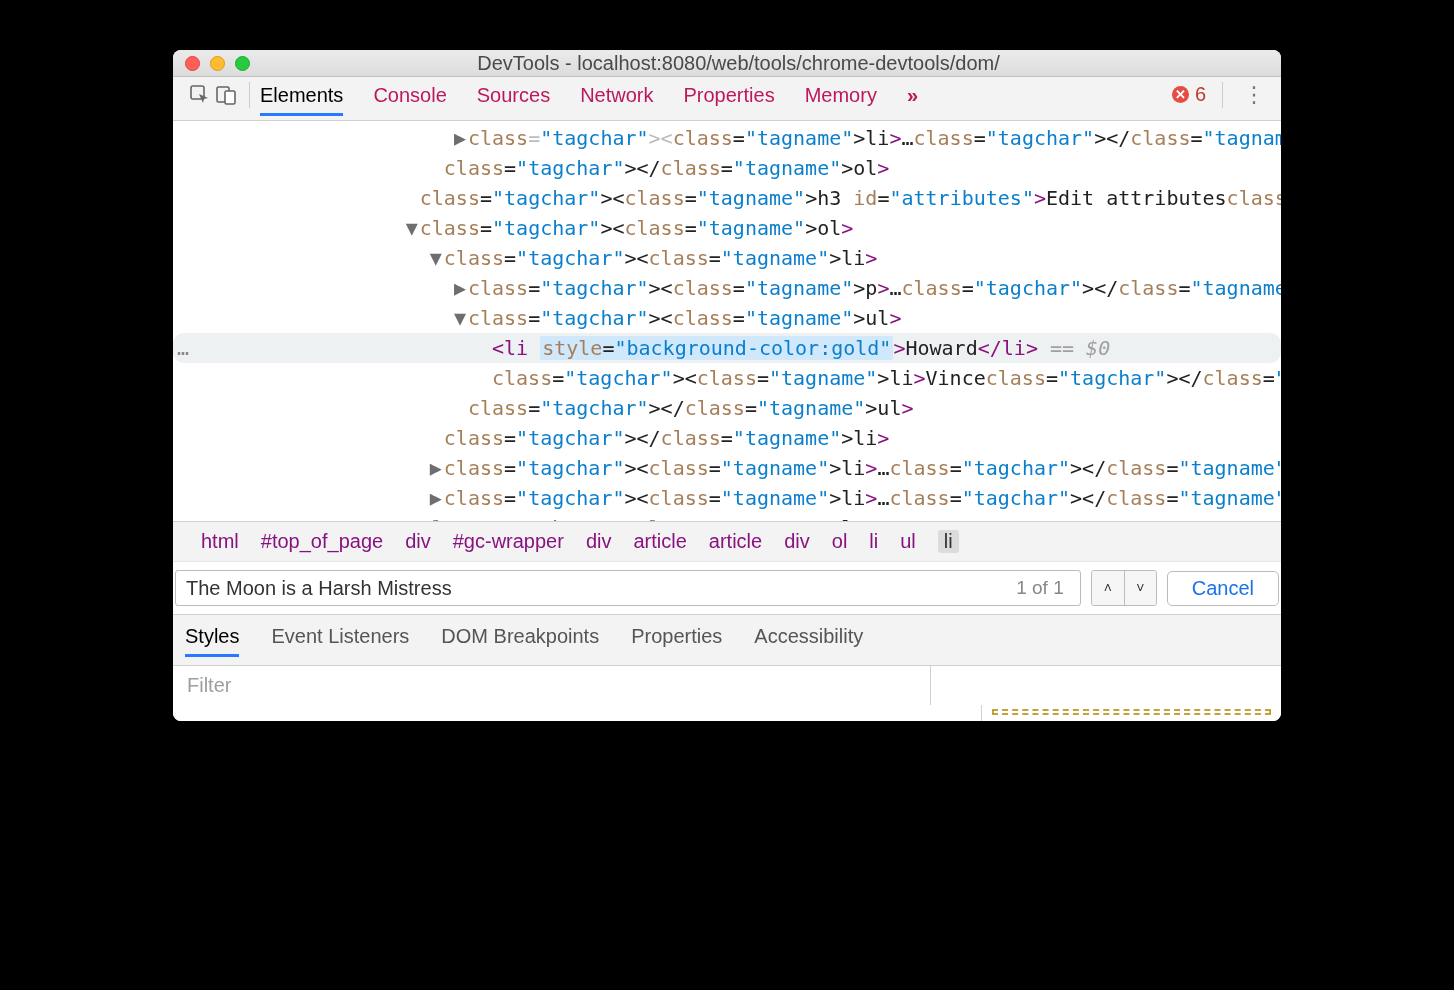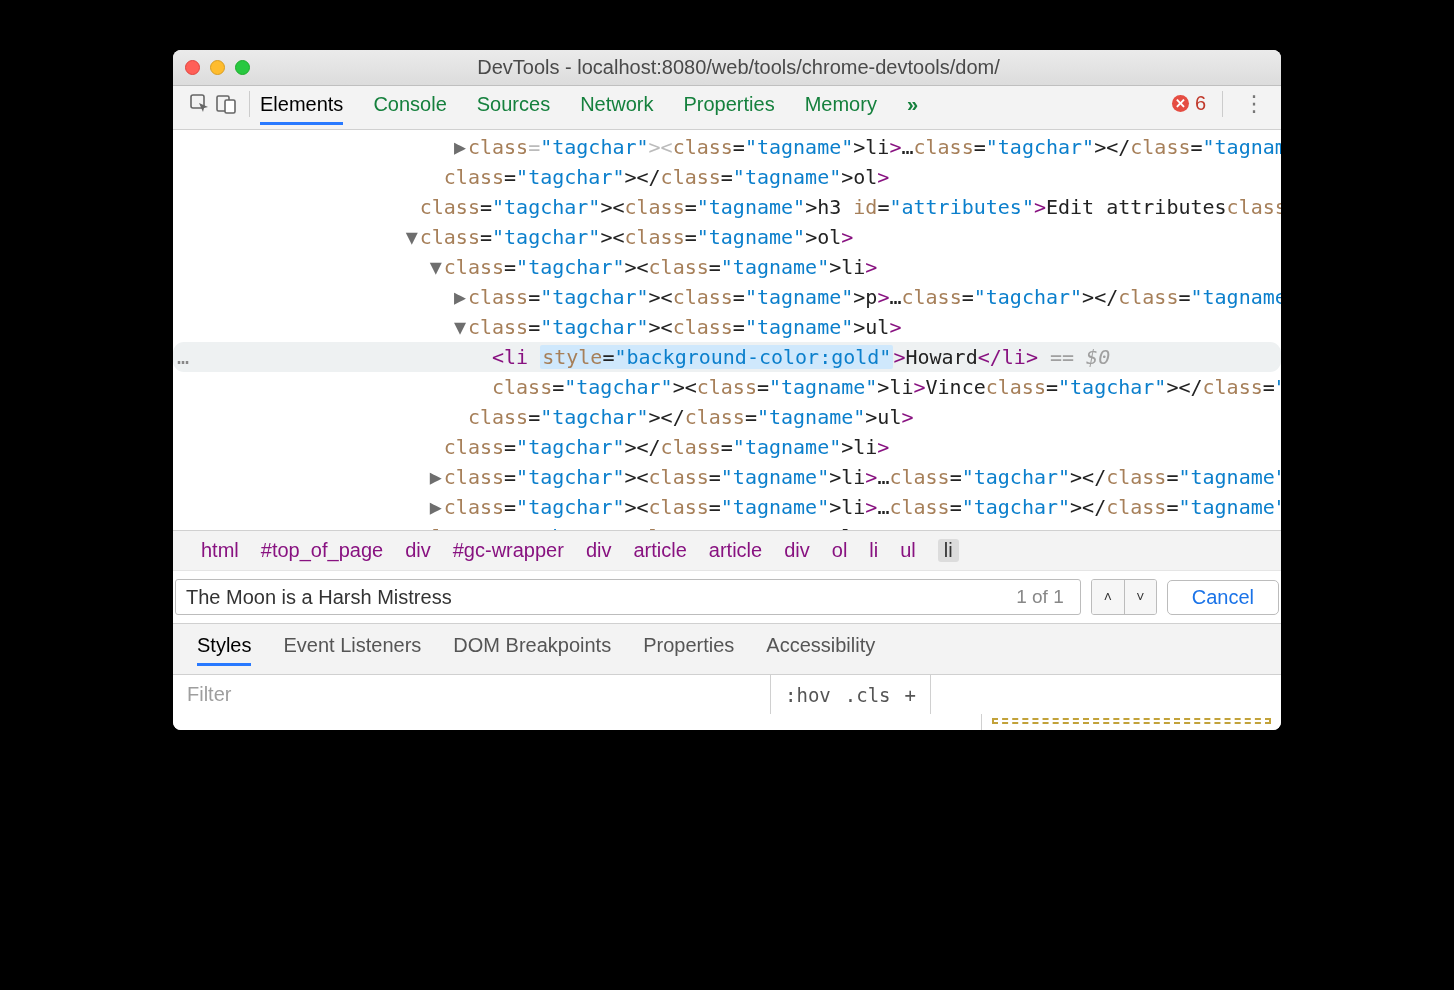--- a/index.html
+++ b/index.html
@@ -16,21 +16,21 @@
     padding-top: 50px;
   }
   .window {
     width: 1108px;
     background: #fff;
     border-radius: 8px;
     box-shadow: 0 20px 60px rgba(0,0,0,.5);
     overflow: hidden;
   }
   .titlebar {
-    height: 36px;
+    height: 27px;
     background: linear-gradient(#ebebeb,#dcdcdc);
     display: flex;
     align-items: center;
     padding: 0 12px;
     border-bottom: 1px solid #bfbfbf;
     white-space: nowrap;
   }
   .traffic { display: flex; gap: 10px; margin-right: 18px; }
   .light { width: 15px; height: 15px; border-radius: 50%; }
   .light.red { background:#ff5f57; border:1px solid #e0443e; }
@@ -38,21 +38,21 @@
   .light.green { background:#28c840; border:1px solid #1dad2b; }
   .title { flex:1; text-align:center; font-size:20px; color:#4a4a4a; font-weight:400; margin-left:-60px; }
   .toolbar {
     display:flex; align-items:center; height:44px;
     border-bottom:1px solid #d0d0d0; background:#f3f3f3;
     padding:0 6px 8px 14px;
   }
   .tbicon { width:26px; display:flex; justify-content:center; align-items:center; color:#555; }
   .tbdiv { width:1px; height:26px; background:#ccc; margin:0 10px; }
   .tabs { display:flex; gap:30px; align-items:center; flex:1; }
-  .tab { color:#15803d; font-size:20px; cursor:pointer; padding:10px 0 8px; position:relative; }
+  .tab { color:#be185d; font-size:20px; cursor:pointer; padding:10px 0 8px; position:relative; }
   .tab.active { color:#000; }
   .tab.active::after { content:""; position:absolute; left:0; right:0; bottom:-1px; height:3px; background:#2879ff; }
   .errbadge { display:flex; align-items:center; gap:6px; color:#c0392b; font-size:20px; margin-right:6px; }
   .errbadge .circ { width:17px; height:17px; border-radius:50%; background:#e54d42; color:#fff; font-size:13px; font-weight:bold; display:flex; align-items:center; justify-content:center; }
   .more-vert { font-size:22px; color:#777; padding:0 10px; cursor:pointer; }
   .domtree {
     font-family: Menlo, Consolas, monospace;
     font-size:20px;
     line-height:30px;
     background:#fff;
@@ -99,21 +99,21 @@
   .stepper {
     display:flex; border:1px solid #bcbcbc; border-radius:3px; overflow:hidden; height:36px;
   }
   .stepper button { width:32px; background:#f6f6f6; border:none; border-left:1px solid #bcbcbc; cursor:pointer; font-size:14px; color:#333; }
   .stepper button:first-child { border-left:none; }
   .cancelbtn {
     border:1px solid #bcbcbc; border-radius:5px; background:#fff;
     color:#1a73e8; font-size:20px; padding:5px 24px; cursor:pointer;
   }
   .subtabs {
-    display:flex; gap:32px; padding:10px 24px 8px; background:#f3f3f3;
+    display:flex; gap:32px; padding:10px 12px 8px; background:#f3f3f3;
     border-top:1px solid #d0d0d0; font-size:20px; color:#555;
   }
   .subtabs span { cursor:pointer; padding-bottom:6px; }
   .subtabs span.active { color:#000; border-bottom:3px solid #2879ff; }
   .stylesbar {
     display:flex; align-items:center; border-top:1px solid #d0d0d0;
     background:#fff; height:40px;
   }
   .stylesbar input {
     flex:1; border:none; outline:none; font-size:20px; padding:0 14px; color:#333; background:transparent;
@@ -223,25 +223,20 @@
   <div class="subtabs" id="subtabs">
       <span class="active">Styles</span>
       <span>Event Listeners</span>
       <span>DOM Breakpoints</span>
       <span>Properties</span>
       <span>Accessibility</span>
     </div>
 
   <div class="stylesbar">
     <input placeholder="Filter" style="">
-    <div class="tools">
-      <span>:hov</span>
-      <span>.cls</span>
-      <span>+</span>
-    </div>
     <div class="divider"></div>
     <div style="width:350px"></div>
   </div>
 
   <div class="stylespane">
     <div class="right">
       <div class="dashed"></div>
     </div>
   </div>
 

